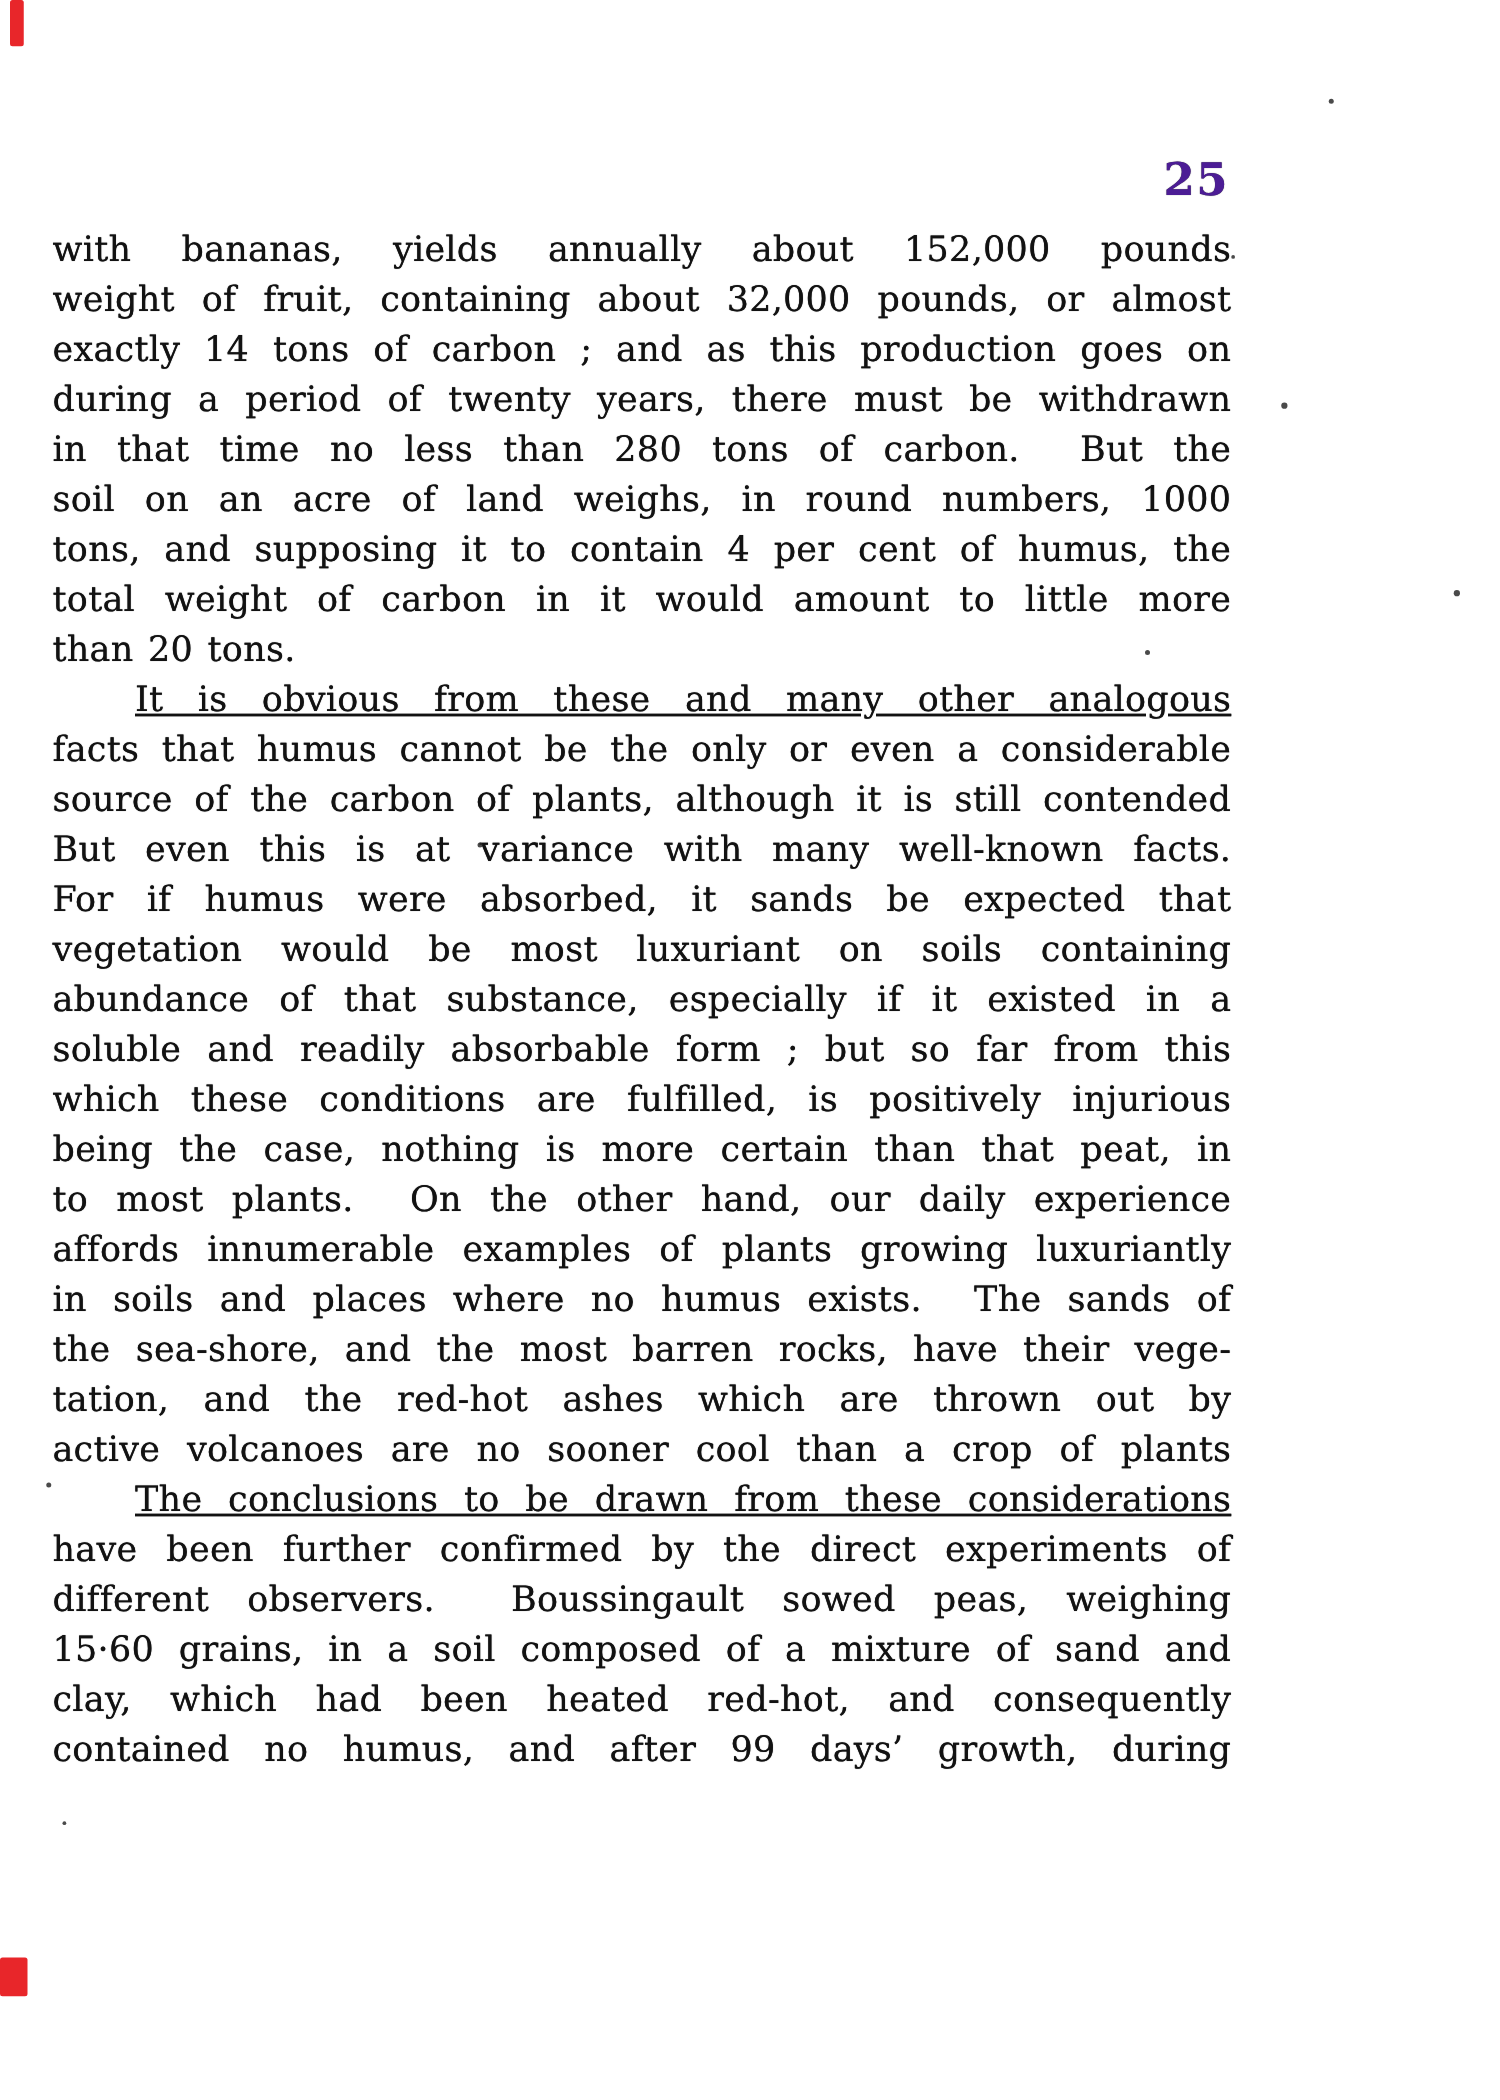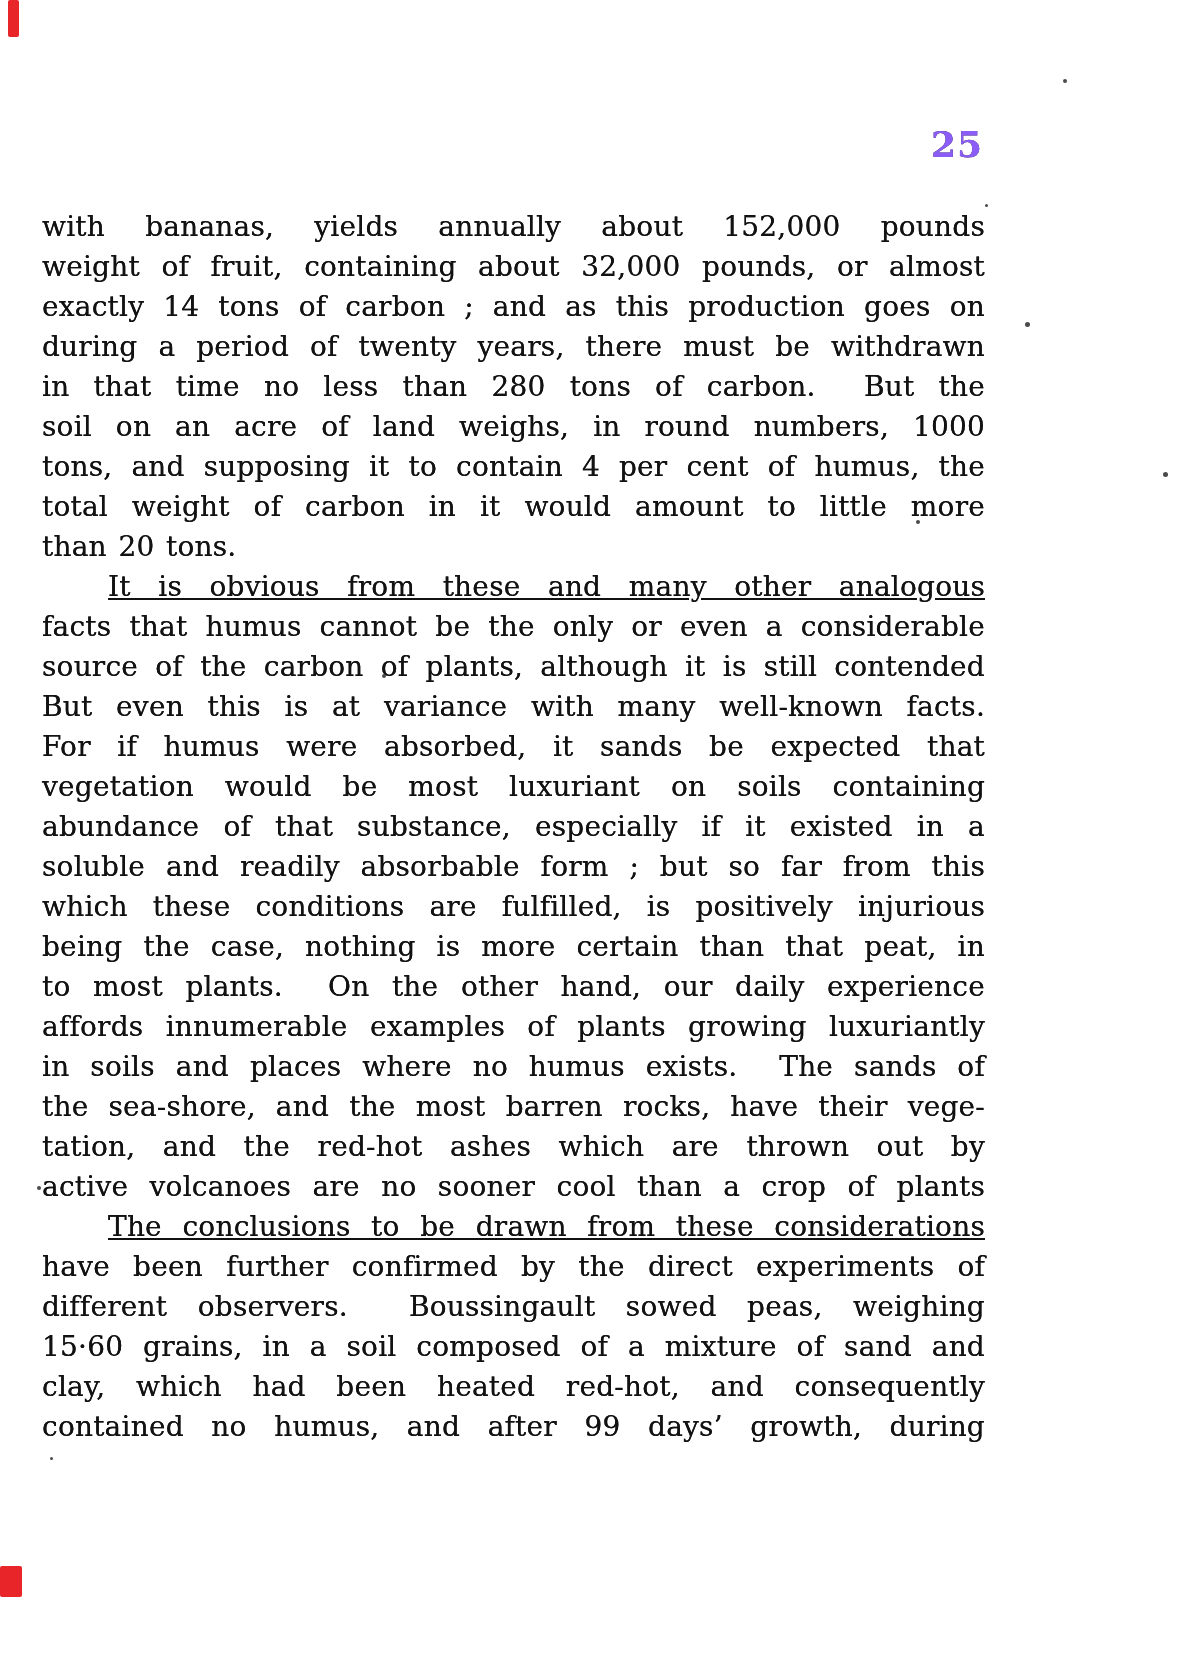--- a/index.html
+++ b/index.html
@@ -33,33 +33,32 @@
     color: #161616;
     text-shadow: 0 0 0.6px rgba(10,10,10,0.85);
   }
   .page-number {
     position: absolute;
     top: 123px;
     right: 217px;
     font-size: 36px;
     font-weight: bold;
     letter-spacing: 1px;
-    color: #8b5cf6;
+    color: #4c1d95;
     text-shadow: 0 0 0.6px rgba(10,10,10,0.85);
   }
   
   .text-block {
     position: absolute;
     left: 42px; top: 180px; width: 943px;
     font-size: 28px;
     color: #121212;
     letter-spacing: 0.2px;
     word-spacing: 2.5px;
     text-shadow: 0 0 0.55px rgba(10,10,10,0.9);
-    margin-top: 27px;
   }
   .text-line {
     height: 40px;
     line-height: 40px;
     text-align: justify;
     text-align-last: justify;
     white-space: normal;
     overflow: visible;
   }
   .text-line.para-end {

